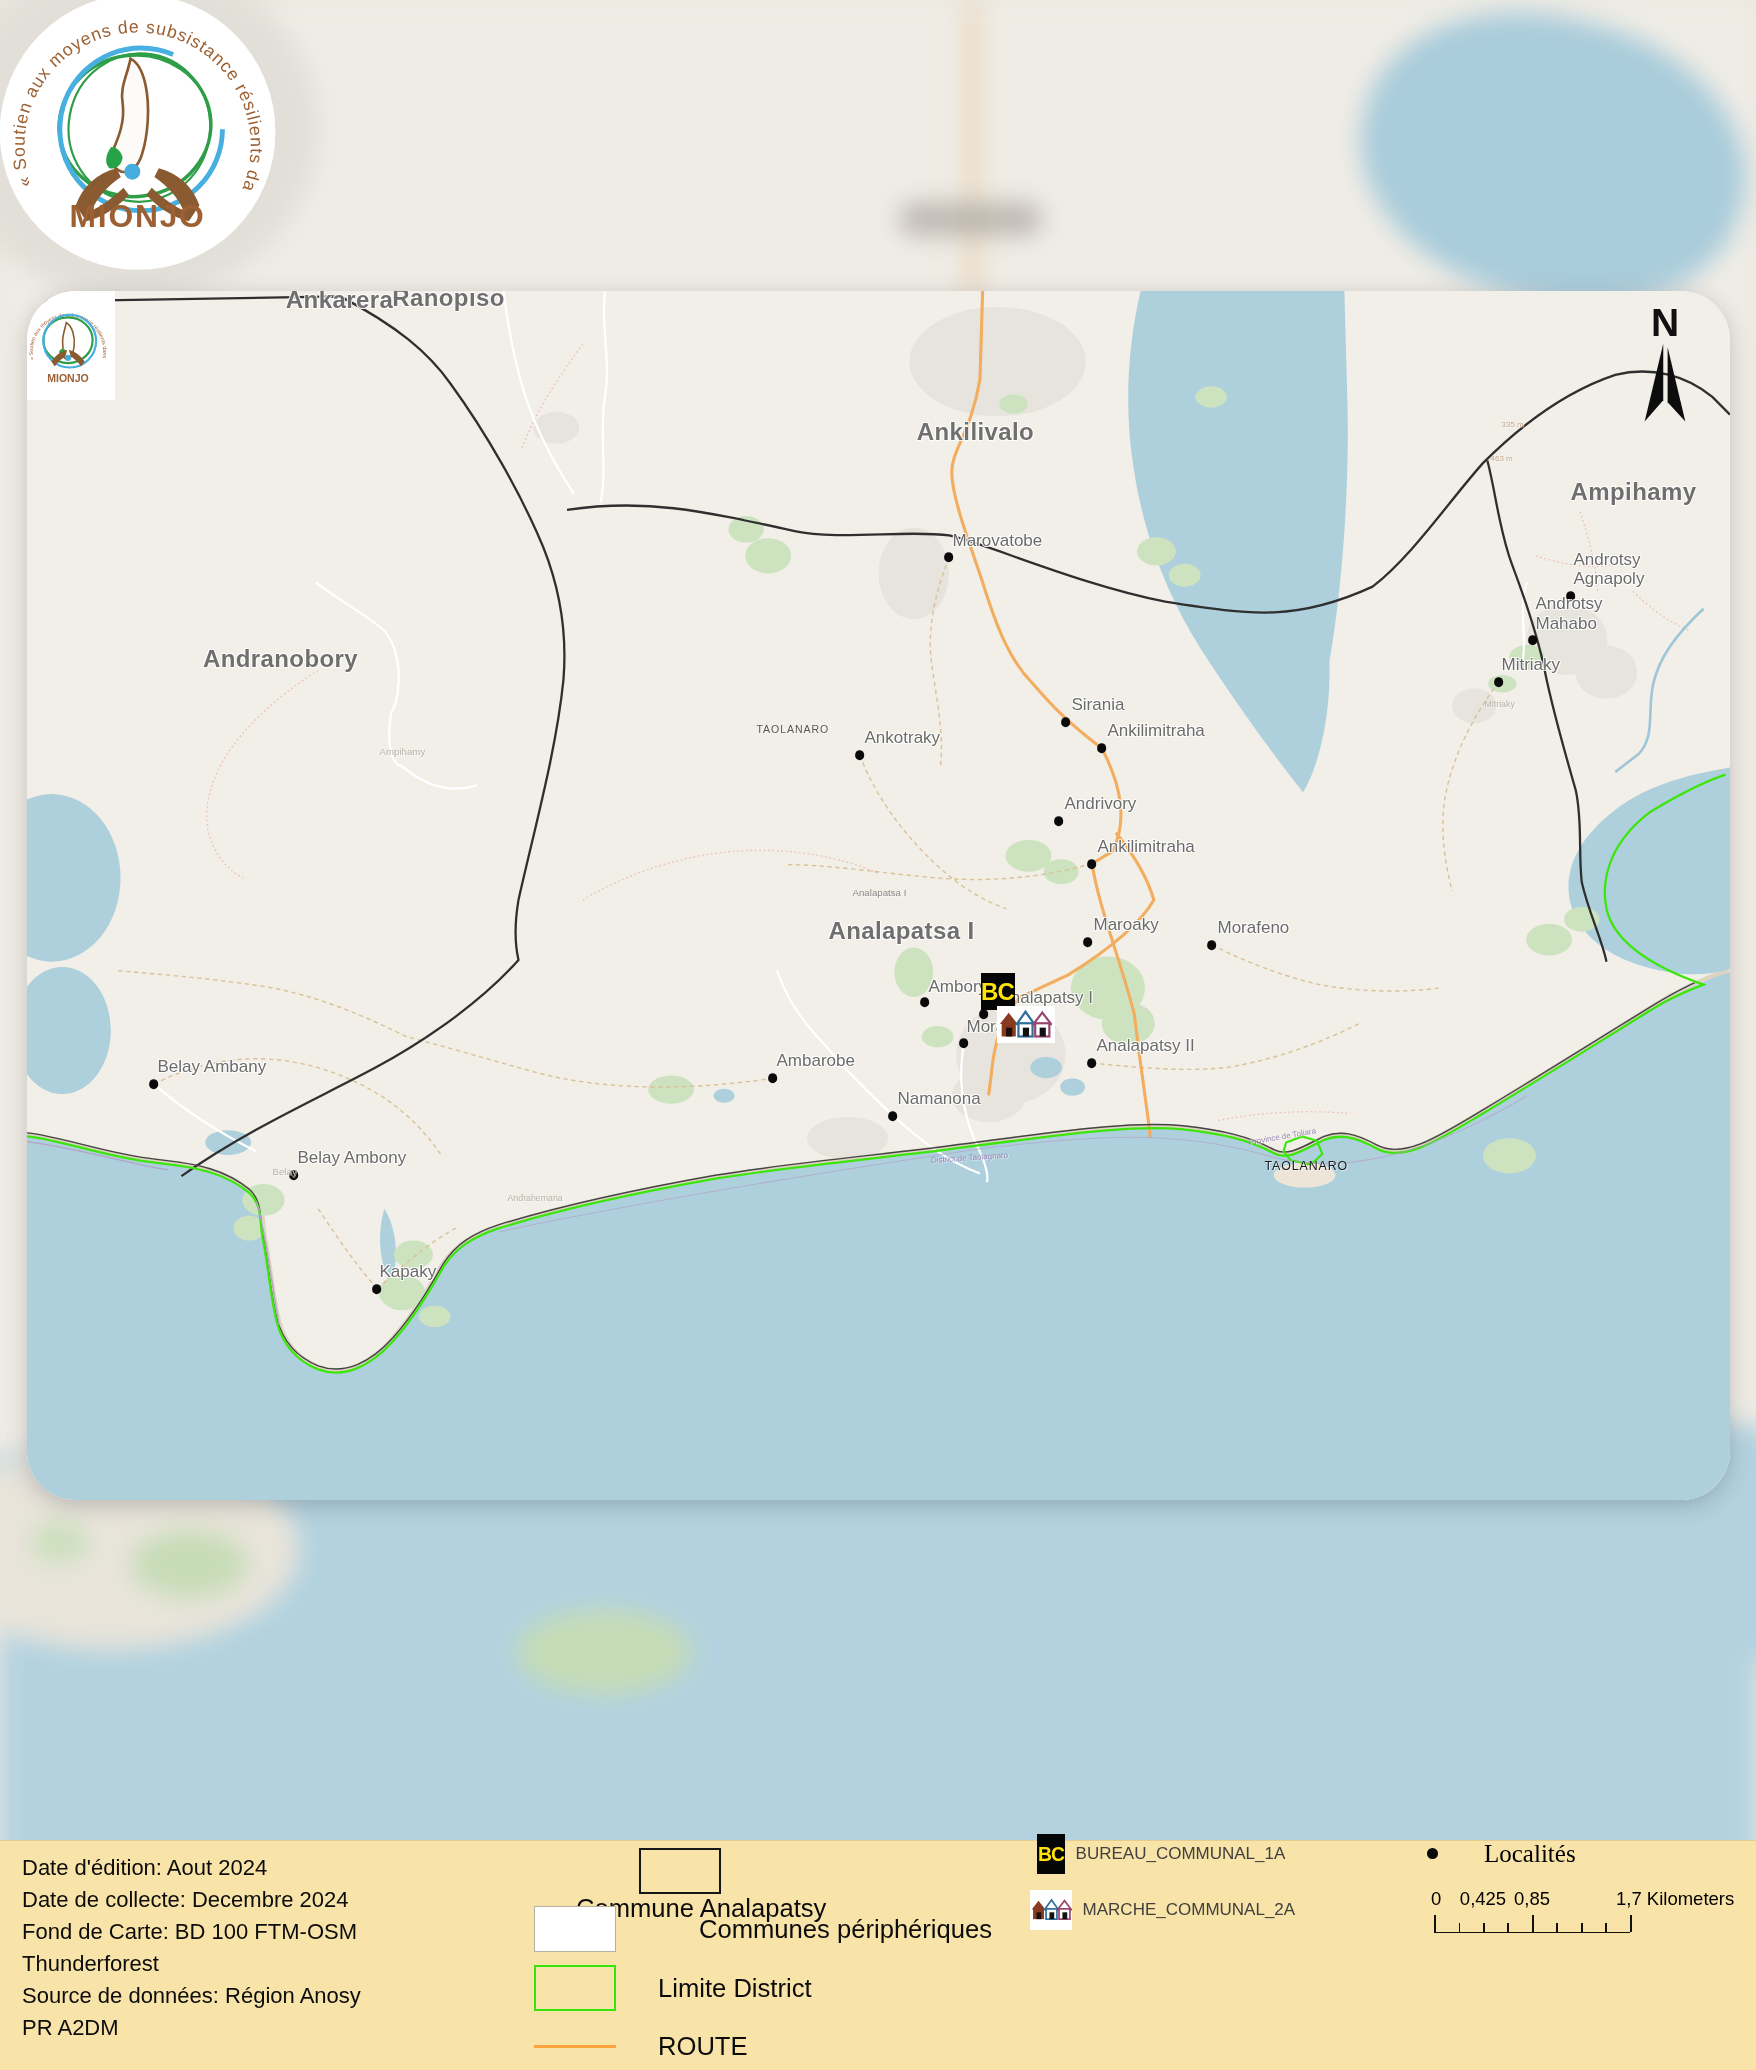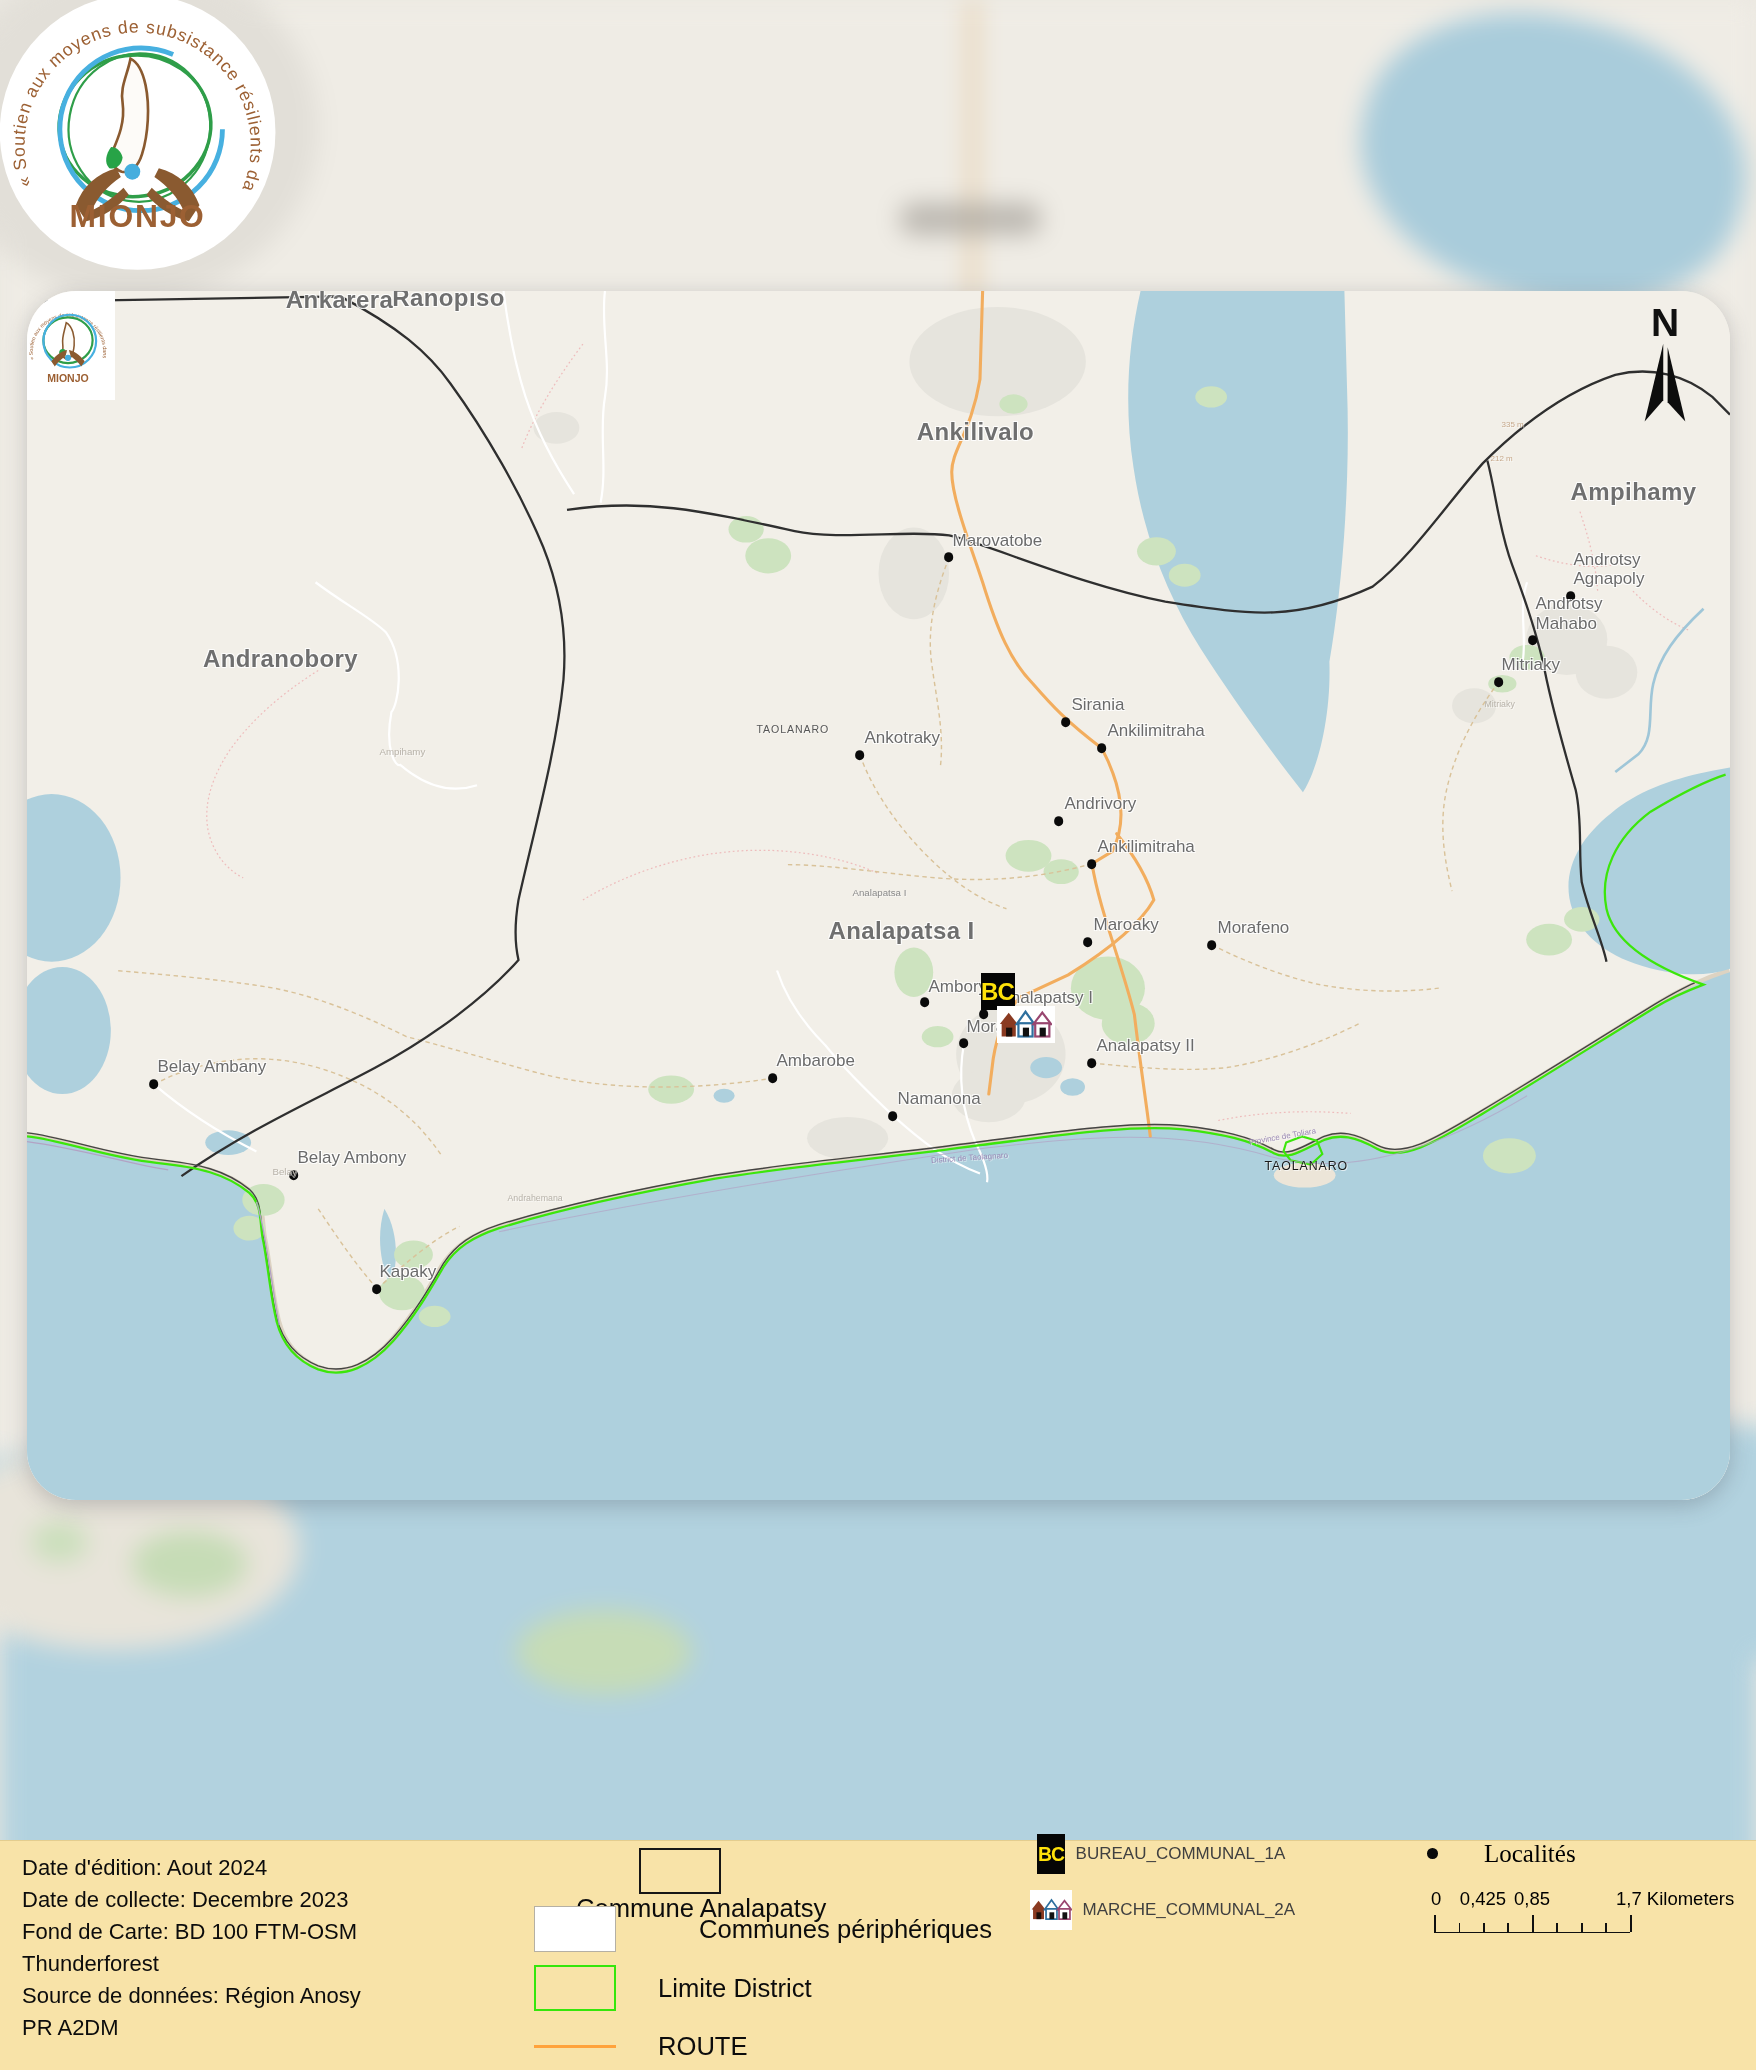--- a/index.html
+++ b/index.html
@@ -303,21 +303,21 @@
         <span class="place-label" style="left: 1509px; top: 313px;">Androtsy</span>
         <span class="place-dot" style="left: 1506px; top: 349px;"></span>
         <span class="place-label" style="left: 1509px; top: 333px;">Mahabo</span>
         <span class="micro-label" style="left: 730px; top: 432px; font-size: 10.6px; color: rgb(86, 86, 86); letter-spacing: 0.9px;">TAOLANARO</span>
         <span class="micro-label" style="left: 826px; top: 596px; font-size: 9.7px; color: rgb(138, 138, 138);">Analapatsa I</span>
         <span class="micro-label" style="left: 1238px; top: 868px; font-size: 12.4px; color: rgb(26, 26, 26); letter-spacing: 0.9px;">TAOLANARO</span>
         <span class="micro-label" style="left: 353px; top: 455px; font-size: 9.7px; color: rgb(184, 179, 170);">Ampihamy</span>
         <span class="micro-label" style="left: 207px; top: 875px; font-size: 9.7px; color: rgb(184, 179, 170); padding-left: 39px;">Belay</span>
         <span class="micro-label" style="left: 481px; top: 902px; font-size: 8.8px; color: rgb(184, 179, 170);">Andrahemana</span>
         <span class="micro-label" style="left: 1458px; top: 408px; font-size: 8.8px; color: rgb(184, 179, 170);">Mitriaky</span>
-        <span class="micro-label" style="left: 1464px; top: 163px; font-size: 8px; color: rgb(199, 169, 140);">212 m</span>
+        <span class="micro-label" style="left: 1464px; top: 163px; font-size: 8px; color: rgb(199, 169, 140);">463 m</span>
         <span class="micro-label" style="left: 1475px; top: 129px; font-size: 8px; color: rgb(199, 169, 140);">335 m</span>
         <span class="micro-label" style="left: 1222px; top: 847px; font-size: 8px; color: rgb(154, 136, 181); transform: rotate(-10deg);">Province de Toliara</span>
         <span class="micro-label" style="left: 904px; top: 865px; font-size: 8px; color: rgb(154, 136, 181); transform: rotate(-4deg);">District de Taolagnaro</span>
       </div>
 
     <div class="bc-icon">BC</div>
     <div class="marche-icon">
       <svg width="53" height="32" viewBox="0 0 60 36">
         <polygon points="1,17 11,4 21,17" fill="#8a3a21"></polygon>
         <rect x="3" y="16" width="16" height="15" fill="#8a3a21"></rect>
@@ -379,21 +379,21 @@
         <path d="M88,238 C96,216 112,202 134,196 L139,206 C124,216 112,230 106,244 C118,238 132,228 142,218 L148,226 C136,240 118,252 100,256 Z"></path>
         <path d="M228,238 C220,216 204,202 182,196 L177,206 C192,216 204,230 210,244 C198,238 184,228 174,218 L168,226 C180,240 198,252 216,256 Z"></path>
       </g>
       <text x="158" y="262" text-anchor="middle" font-size="36" font-weight="bold" fill="#9c6033" letter-spacing="2">MIONJO</text>
     </svg>
   </div>
 
   <div class="legend">
     <div class="info">
       <div>Date d'édition: Aout 2024</div>
-      <div>Date de collecte: Decembre 2023</div>
+      <div>Date de collecte: Decembre 2024</div>
       <div>Fond de Carte: BD 100 FTM-OSM</div>
       <div>Thunderforest</div>
       <div>Source de données: Région Anosy</div>
       <div>PR A2DM</div>
     </div>
 
     <div class="sw-row" style="left:534px;top:7px;flex-direction:column;">
       <div class="sw sw-commune"></div>
       <div class="sw-label">Commune Analapatsy</div>
     </div>

